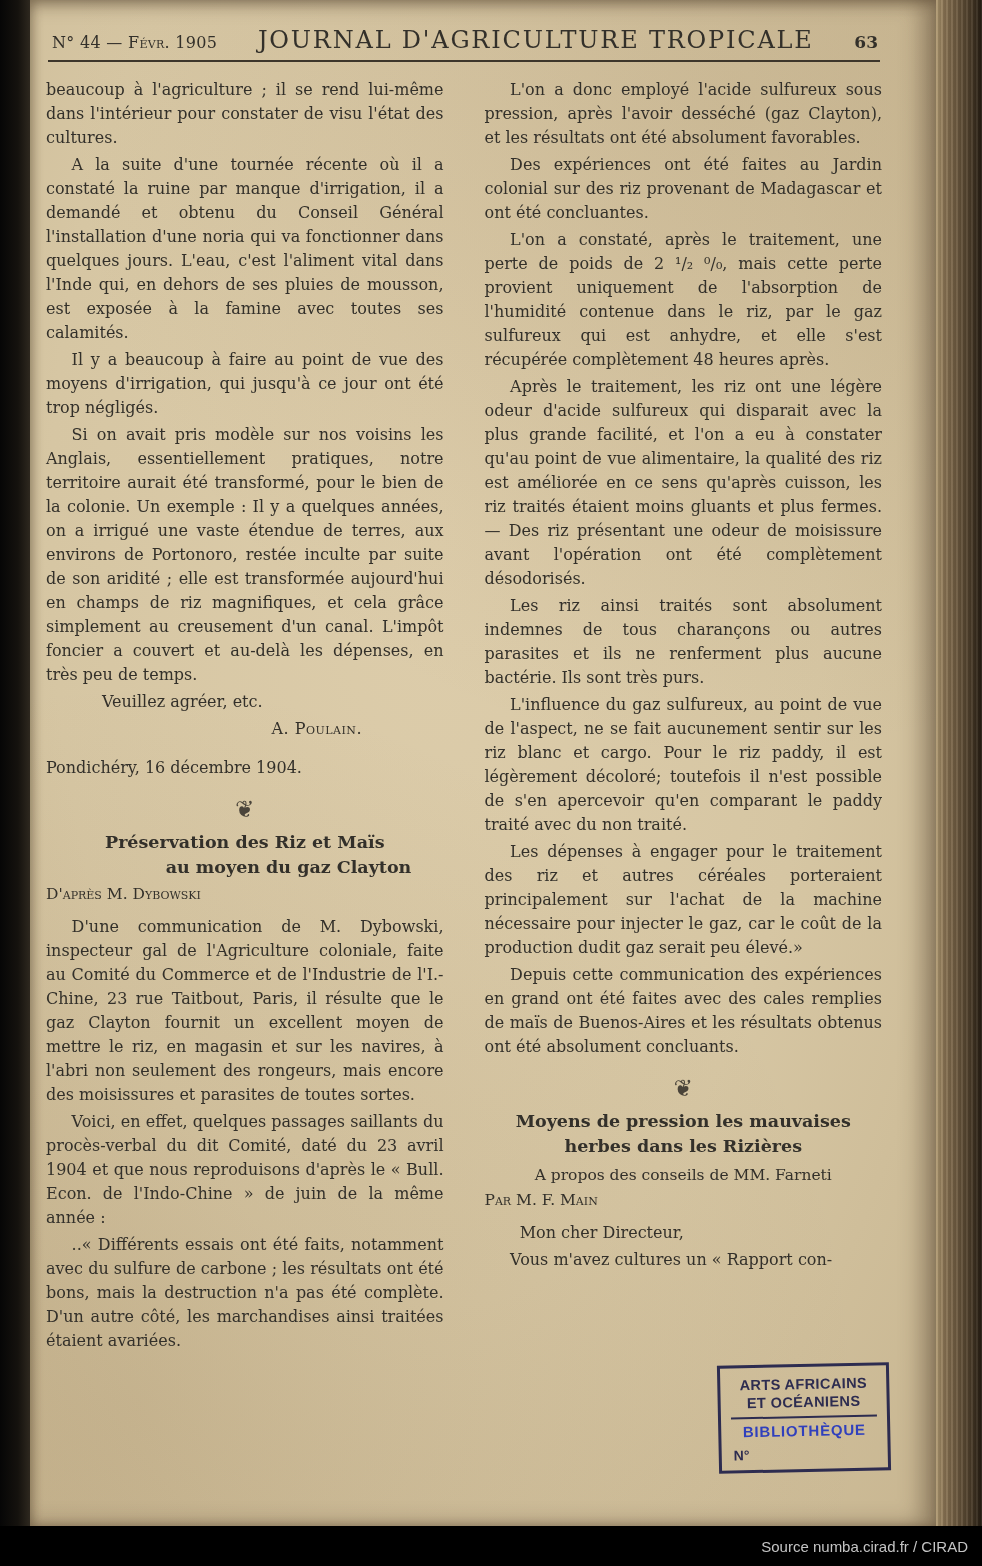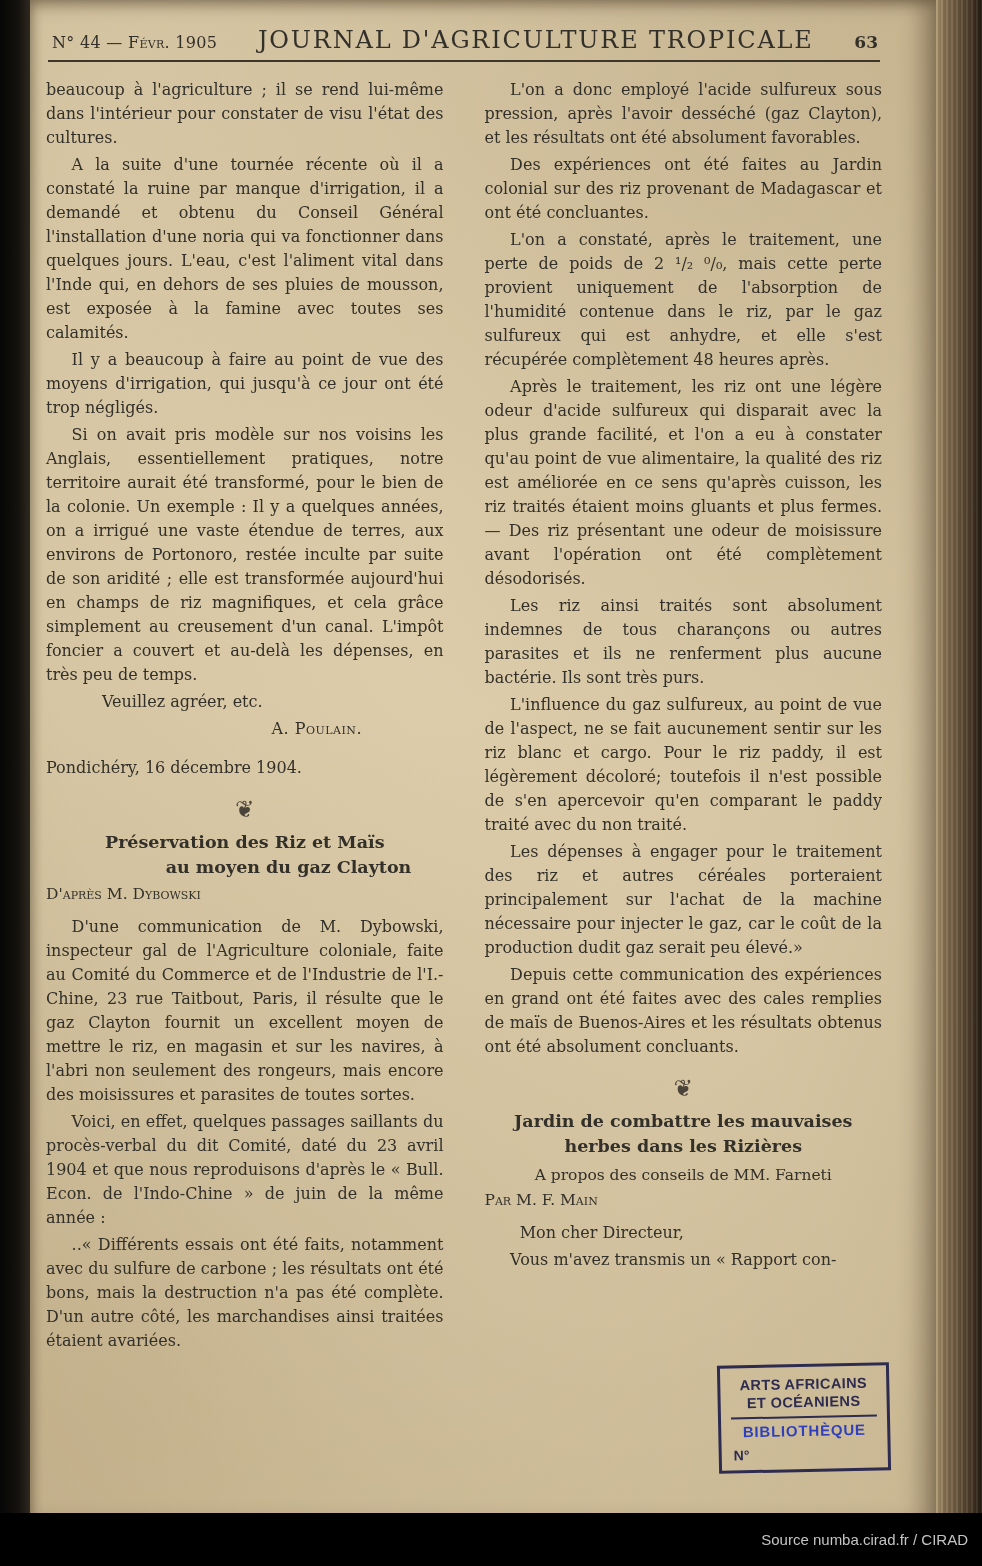--- a/index.html
+++ b/index.html
@@ -38,21 +38,21 @@
   .sec-title .t2.shift{padding-left:5em;}
   .byline{text-align:left;font-variant:small-caps;font-size:15.5px;margin:4px 0 12px;}
   .subtitle{text-align:center;font-size:15.5px;line-height:1.5;margin:0;}
   .stamp{position:absolute;right:46px;bottom:54px;width:172px;border:3px solid #20204a;
         padding:8px 8px 7px;transform:rotate(-1.2deg);color:#20204a;
         font-family:"Liberation Sans","DejaVu Sans",sans-serif;box-sizing:border-box;opacity:.92;}
   .stamp-l1,.stamp-l2{font-size:14.5px;font-weight:bold;text-align:center;letter-spacing:.4px;line-height:1.25;}
   .stamp-divider{border-top:2px solid #20204a;margin:5px 2px 4px;}
   .stamp-l3{font-size:15px;font-weight:bold;text-align:center;color:#2336c0;letter-spacing:.8px;}
   .stamp-l4{font-size:14px;font-weight:bold;margin-top:7px;padding-left:4px;}
-  .bottom-bar{position:absolute;left:0;right:0;bottom:0;height:53px;background:#000;
+  .bottom-bar{position:absolute;left:0;right:0;bottom:0;height:40px;background:#000;
         display:flex;align-items:center;justify-content:flex-end;padding-right:14px;box-sizing:border-box;
         font-family:"Liberation Sans","DejaVu Sans",sans-serif;font-size:15px;color:#c4c4c4;}
 </style>
 </head>
 <body>
 
 <div class="scan">
   <div class="left-edge"></div>
   <div class="book-edge"></div>
 
@@ -95,28 +95,28 @@
         <p class="para">L'on a constaté, après le traitement, une perte de poids de 2 ¹/₂ ⁰/₀, mais cette perte provient uniquement de l'absorption de l'humidité contenue dans le riz, par le gaz sulfureux qui est anhydre, et elle s'est récupérée complètement 48 heures après.</p>
         <p class="para">Après le traitement, les riz ont une légère odeur d'acide sulfureux qui disparait avec la plus grande facilité, et l'on a eu à constater qu'au point de vue alimentaire, la qualité des riz est améliorée en ce sens qu'après cuisson, les riz traités étaient moins gluants et plus fermes. — Des riz présentant une odeur de moisissure avant l'opération ont été complètement désodorisés.</p>
         <p class="para">Les riz ainsi traités sont absolument indemnes de tous charançons ou autres parasites et ils ne renferment plus aucune bactérie. Ils sont très purs.</p>
         <p class="para">L'influence du gaz sulfureux, au point de vue de l'aspect, ne se fait aucunement sentir sur les riz blanc et cargo. Pour le riz paddy, il est légèrement décoloré; toutefois il n'est possible de s'en apercevoir qu'en comparant le paddy traité avec du non traité.</p>
         <p class="para">Les dépenses à engager pour le traitement des riz et autres céréales porteraient principalement sur l'achat de la machine nécessaire pour injecter le gaz, car le coût de la production dudit gaz serait peu élevé.»</p>
         <p class="para">Depuis cette communication des expériences en grand ont été faites avec des cales remplies de maïs de Buenos-Aires et les résultats obtenus ont été absolument concluants.</p>
 
         <div class="ornament">❦</div>
 
         <div class="sec-title">
-          <div class="t1">Jardin de combattre les mauvaises</div>
+          <div class="t1">Moyens de pression les mauvaises</div>
           <div class="t2">herbes dans les Rizières</div>
         </div>
         <p class="subtitle">A propos des conseils de MM. Farneti</p>
         <div class="byline">Par M. F. Main</div>
 
         <p class="para" style="text-indent:2.2em;">Mon cher Directeur,</p>
-        <p class="para">Vous m'avez transmis un « Rapport con-</p>
+        <p class="para">Vous m'avez cultures un « Rapport con-</p>
       </div>
 
     </div>
 
     <div class="stamp">
       <div class="stamp-l1">ARTS AFRICAINS</div>
       <div class="stamp-l2">ET OCÉANIENS</div>
       <div class="stamp-divider"></div>
       <div class="stamp-l3">BIBLIOTHÈQUE</div>
       <div class="stamp-l4">N°</div>

